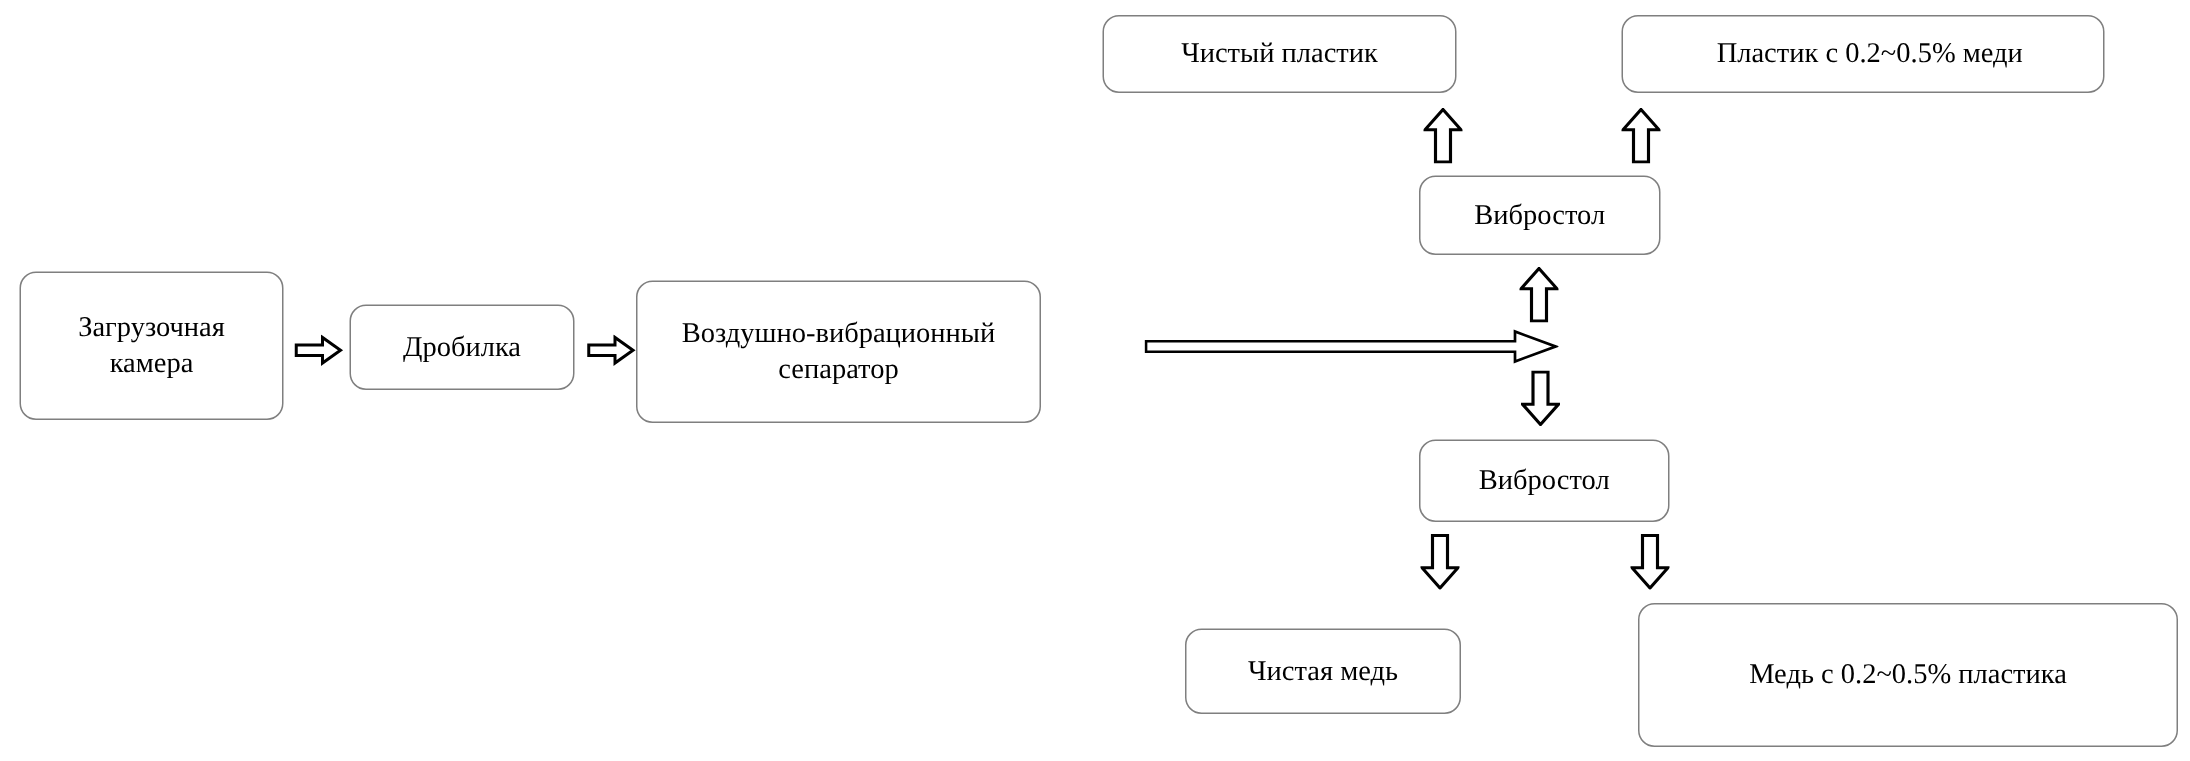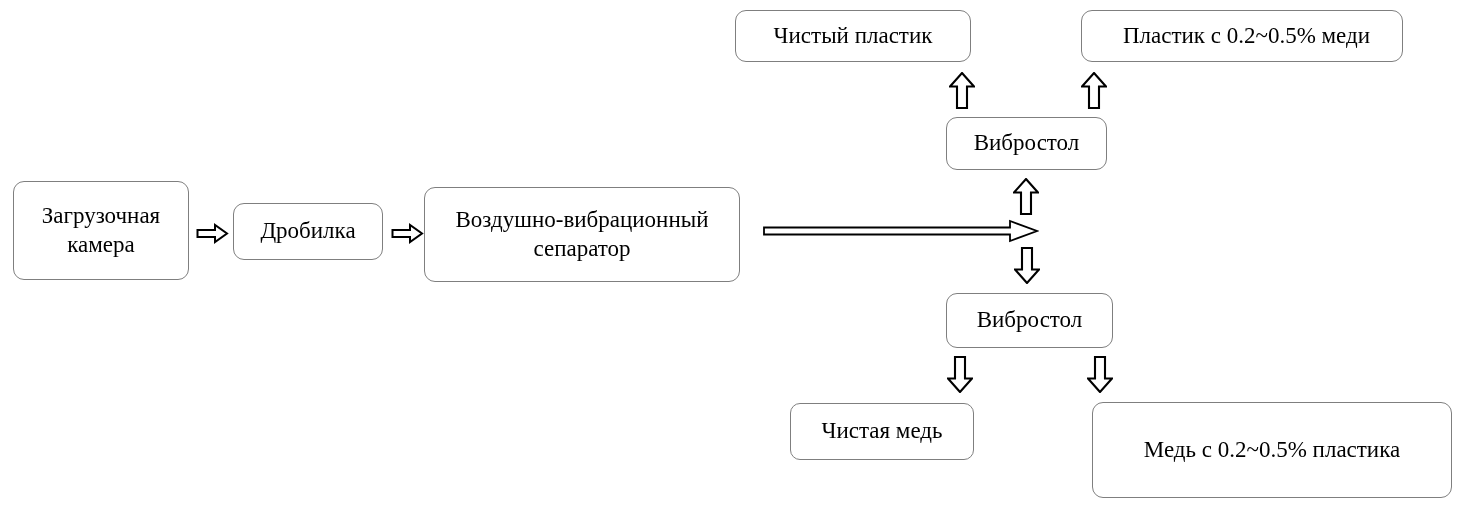--- a/index.html
+++ b/index.html
@@ -20,21 +20,21 @@
     position: absolute;
     box-sizing: border-box;
     border: 1.6px solid #7f7f7f;
     border-radius: 11px;
     background: #ffffff;
     display: flex;
     flex-direction: column;
     align-items: center;
     justify-content: center;
     text-align: center;
-    font-size: 23px;
+    font-size: 19px;
     line-height: 1.22;
     padding: 2px 8px;
   }
   .arrow {
     position: absolute;
   }
   .arrow svg {
     display: block;
   }
 </style>
@@ -44,41 +44,41 @@
 <div class="canvas">
 
   <div class="node" style="left:13px; top:181px; width:176px; height:99px;">
     <span>Загрузочная камера</span>
   </div>
 
   <div class="node" style="left:233px; top:203px; width:150px; height:57px;">
     <span>Дробилка</span>
   </div>
 
-  <div class="node" style="left:424px; top:187px; width:316px; height:95px;">
+  <div class="node" style="left:424px; top:187px; width:270px; height:95px;">
     <span>Воздушно-вибрационный сепаратор</span>
   </div>
 
   <div class="node" style="left:735px; top:10px; width:236px; height:52px;">
     <span>Чистый пластик</span>
   </div>
 
   <div class="node" style="left:1081px; top:10px; width:322px; height:52px;padding-left:17px;">
     <span>Пластик с 0.2~0.5% меди</span>
   </div>
 
   <div class="node" style="left:946px; top:117px; width:161px; height:53px;">
     <span>Вибростол</span>
   </div>
 
   <div class="node" style="left:946px; top:293px; width:167px; height:55px;">
     <span>Вибростол</span>
   </div>
 
-  <div class="node" style="left:790px; top:403px; width:184px; height:57px;border-radius:10px;">
+  <div class="node" style="left:790px; top:419px; width:184px; height:57px;">
     <span>Чистая медь</span>
   </div>
 
   <div class="node" style="left:1092px; top:402px; width:360px; height:96px;">
     <div>Медь с 0.2~0.5% пластика</div>
   </div>
 
   <div class="arrow" style="left:196px; top:223px;">
     <svg width="33" height="21" viewBox="0 0 33 21">
       <polygon points="1.5,7 19,7 19,2 31,10.5 19,19 19,14 1.5,14" fill="#ffffff" stroke="#000000" stroke-width="2" stroke-linejoin="miter"></polygon>

